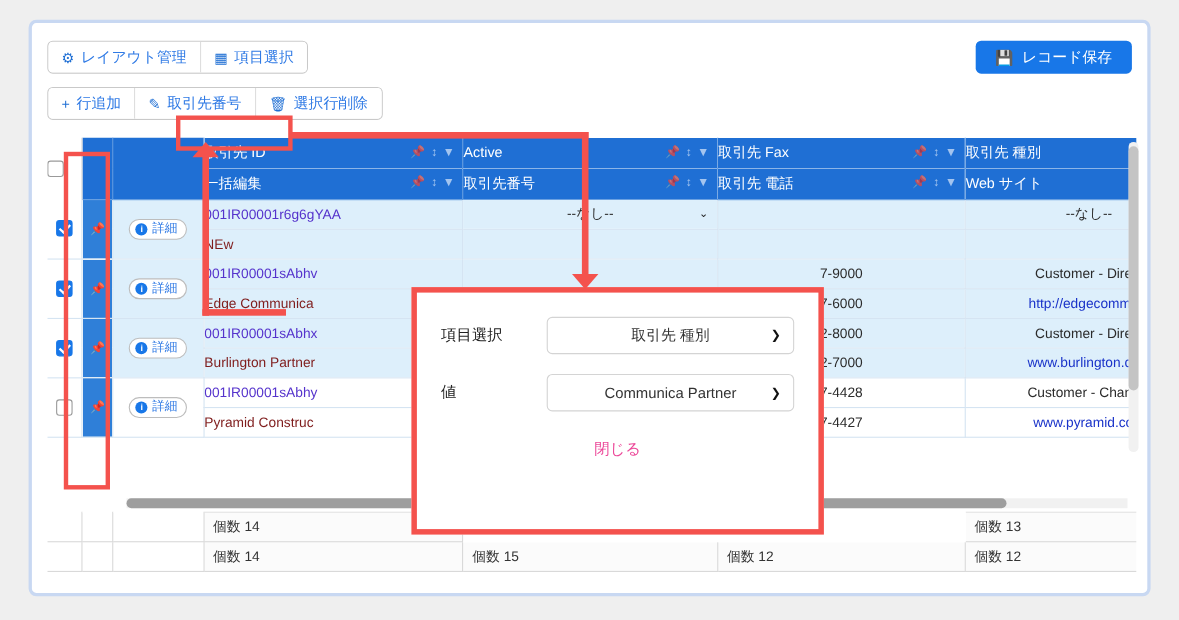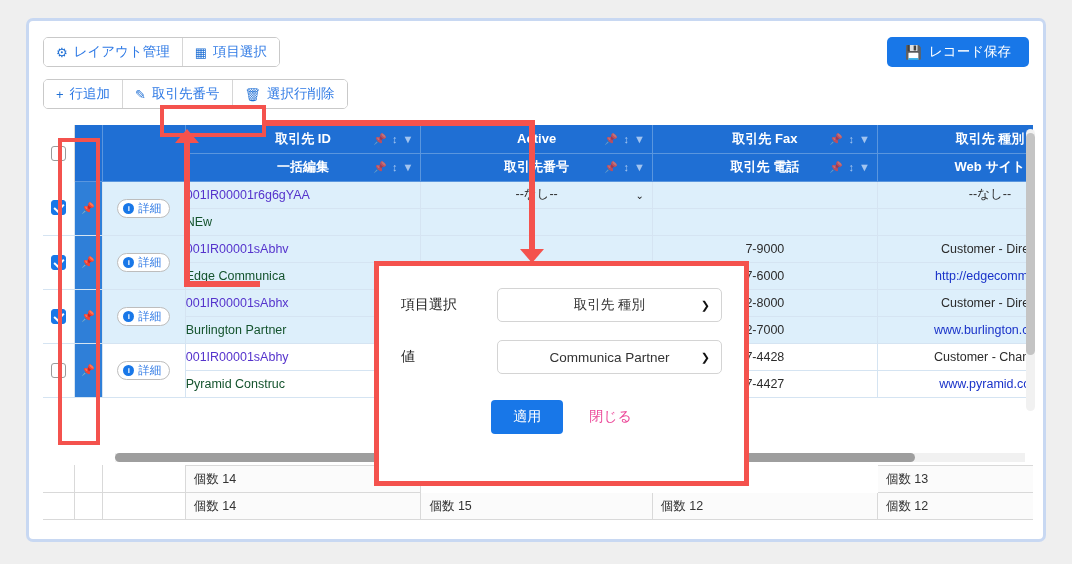--- a/index.html
+++ b/index.html
@@ -102,25 +102,25 @@
   .c-pin  { width: 26px; }
   .c-det  { width: 78px; }
   .c-a    { width: 222px; }
   .c-b    { width: 218px; }
   .c-c    { width: 212px; }
   .c-d    { width: 212px; }
 
   thead th {
     background: #1f6fd4;
     color: #fff;
-    font-weight: bold;
+    font-weight: normal;
     height: 28px;
     border-right: 1px solid #5a96de;
     border-bottom: 1px solid #5a96de;
-    text-align: center;
+    text-align: left;
     padding: 0 8px;
     font-size: 13px;
     vertical-align: middle;
   }
   thead th.hcell { position: relative; }
   thead th.blank { background: #1f6fd4; }
   thead th.chkhead {
     background: #ffffff;
     border-right: 1px solid #d8d8d8;
     border-bottom: none;
@@ -140,21 +140,21 @@
     border-bottom: 1px solid #d5e4f2;
     padding: 0 8px;
     color: #2b2b2b;
     vertical-align: middle;
     white-space: nowrap;
     overflow: hidden;
   }
   tr.sel td { background: #ddeffb; }
   tr.unsel td { background: #ffffff; margin-left: 20px; }
   td.cell-id { color: #5533cc; }
-  td.cell-name { padding-left: 18px; color: #14532d; }
+  td.cell-name { padding-left: 18px; color: #7f1d1d; }
   td.pin-cell {
     background: #2f7fd8 !important;
     text-align: center;
     color: #a8cdf0;
     font-size: 11px;
   }
   tr.unsel td.pin-cell { background: #2f7fd8 !important; }
   td.chk-cell { background: #fff !important; text-align: center; }
   td.det-cell { background: #fff !important; text-align: center; }
   tr.sel td.det-cell { background: #ddeffb !important; }
@@ -613,21 +613,20 @@
         </div>
       </div>
       <div class="modal-row r2">
         <div class="m-label">値</div>
         <div class="m-select">
           <span>Communica Partner</span>
           <span class="chev2">❯</span>
         </div>
       </div>
       <div class="modal-actions">
-        <button class="apply-btn">適用</button>
         <span class="close-link">閉じる</span>
       </div>
     </div>
 
     <div class="ann ann-box box-bulk"></div>
     <div class="ann ann-box box-chk"></div>
     <div class="ann ann-fill arrow-stem"></div>
     <div class="ann ann-fill arrow-foot"></div>
     <div class="ann arrow-head"></div>
     <div class="ann ann-fill path-h1"></div>

